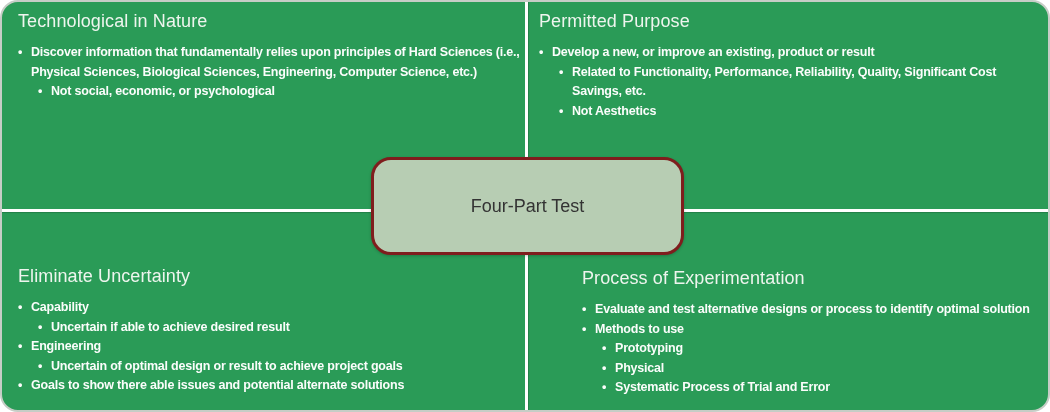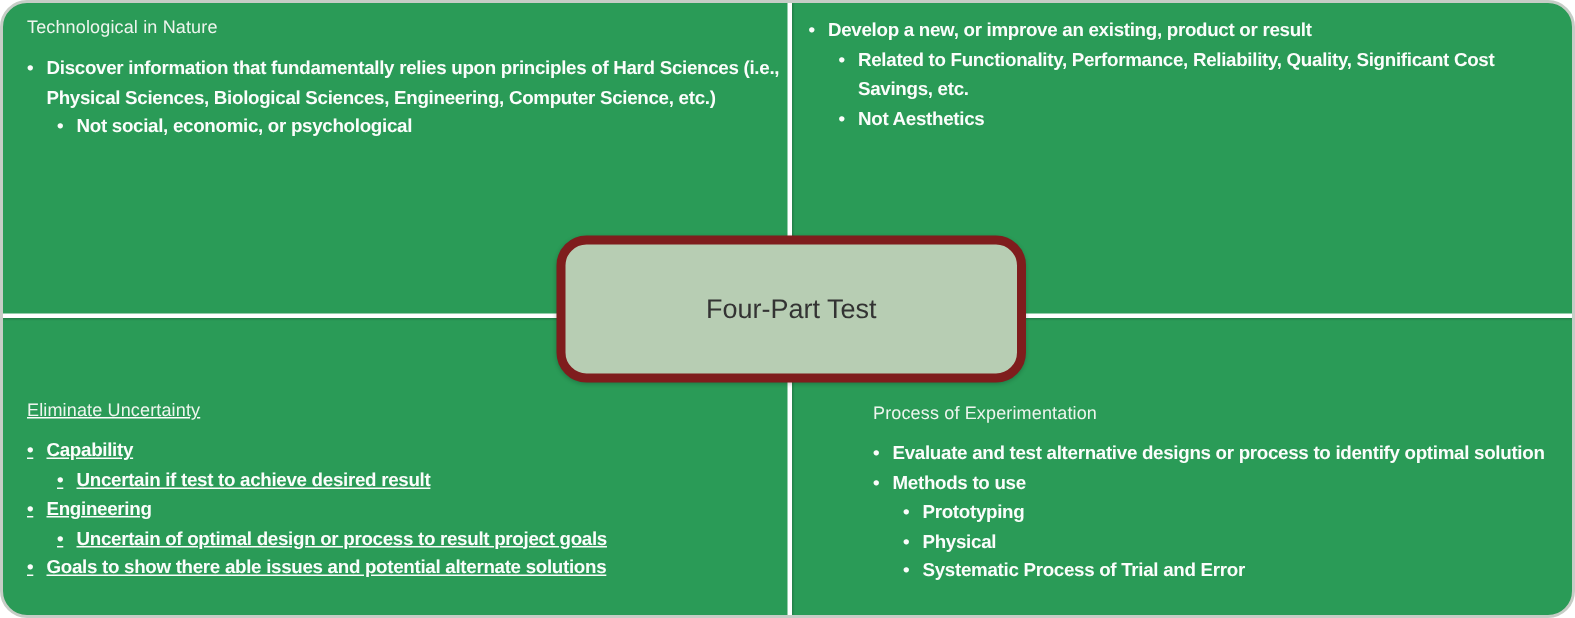--- a/index.html
+++ b/index.html
@@ -41,24 +41,24 @@
     box-shadow: 0 1px 1px rgba(0,0,0,0.18);
     z-index: 1;
   }
   .quadrant {
     position: absolute;
     color: #fbfdfb;
     z-index: 2;
   }
   #q-tl { left: 16px;  top: 9px;   width: 505px; }
   #q-tr { left: 537px; top: 9px;   width: 506px; }
-  #q-bl { left: 16px;  top: 264px; width: 505px; text-decoration: underline; }
+  #q-bl { left: 16px;  top: 264px; width: 505px; }
   #q-br { left: 537px; top: 266px; width: 506px; margin-left: 43px; }
   .q-title {
-    font-size: 12px;
+    font-size: 18px;
     font-weight: 400;
     color: #eef5ee;
     margin: 0 0 11px 0;
     letter-spacing: 0.1px;
   }
   .item {
     display: flex;
     align-items: flex-start;
     font-size: 12.5px;
     font-weight: 700;
@@ -73,21 +73,21 @@
   }
   .lvl2 { margin-left: 20px; }
   .center-box {
     position: absolute;
     left: 369px;
     top: 155px;
     width: 313px;
     height: 98px;
     box-sizing: border-box;
     background: #b7cdb3;
-    border: 6px solid #7f1d1d;
+    border: 3px solid #7f1d1d;
     border-radius: 20px;
     display: flex;
     align-items: center;
     justify-content: center;
     font-size: 18px;
     color: #333333;
     z-index: 3;
     box-shadow: 0 1px 3px rgba(0,0,0,0.22);
   }
 </style>
@@ -105,20 +105,21 @@
       <span class="bullet">•</span>
       <span class="item-text">Discover information that fundamentally relies upon principles of Hard Sciences (i.e., Physical Sciences, Biological Sciences, Engineering, Computer Science, etc.)</span>
     </div>
     <div class="item lvl2">
       <span class="bullet">•</span>
       <span class="item-text">Not social, economic, or psychological</span>
     </div>
   </div>
 
   <div class="quadrant" id="q-tr">
+    <div class="q-title">Permitted Purpose</div>
     <div class="item lvl1">
       <span class="bullet">•</span>
       <span class="item-text">Develop a new, or improve an existing, product or result</span>
     </div>
     <div class="item lvl2">
       <span class="bullet">•</span>
       <span class="item-text">Related to Functionality, Performance, Reliability, Quality, Significant Cost Savings, etc.</span>
     </div>
     <div class="item lvl2">
       <span class="bullet">•</span>
@@ -127,29 +128,29 @@
   </div>
 
   <div class="quadrant" id="q-bl">
     <div class="q-title">Eliminate Uncertainty</div>
     <div class="item lvl1">
       <span class="bullet">•</span>
       <span class="item-text">Capability</span>
     </div>
     <div class="item lvl2">
       <span class="bullet">•</span>
-      <span class="item-text">Uncertain if test to achieve desired result</span>
+      <span class="item-text">Uncertain if able to achieve desired result</span>
     </div>
     <div class="item lvl1">
       <span class="bullet">•</span>
       <span class="item-text">Engineering</span>
     </div>
     <div class="item lvl2">
       <span class="bullet">•</span>
-      <span class="item-text">Uncertain of optimal design or process to result project goals</span>
+      <span class="item-text">Uncertain of optimal design or result to achieve project goals</span>
     </div>
     <div class="item lvl1">
       <span class="bullet">•</span>
       <span class="item-text">Goals to show there able issues and potential alternate solutions</span>
     </div>
   </div>
 
   <div class="quadrant" id="q-br">
     <div class="q-title">Process of Experimentation</div>
     <div class="item lvl1">

